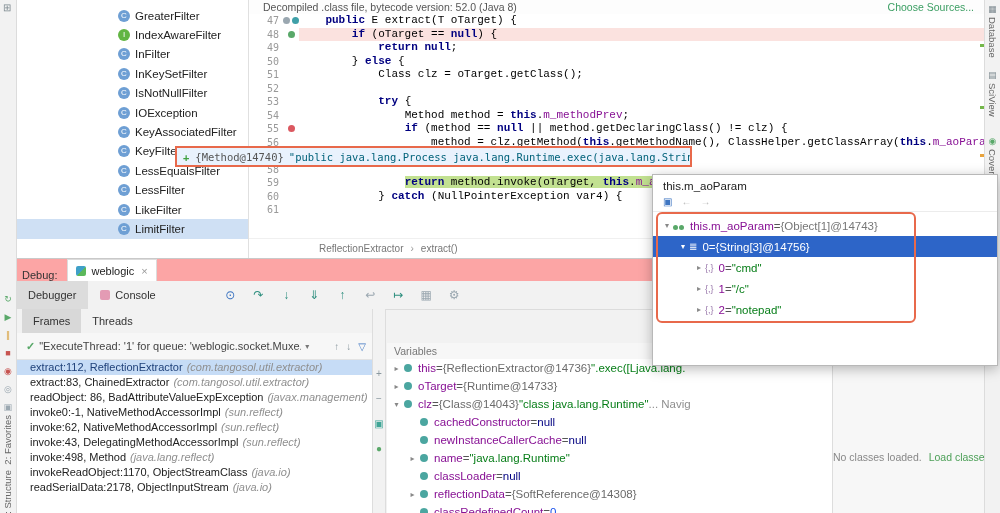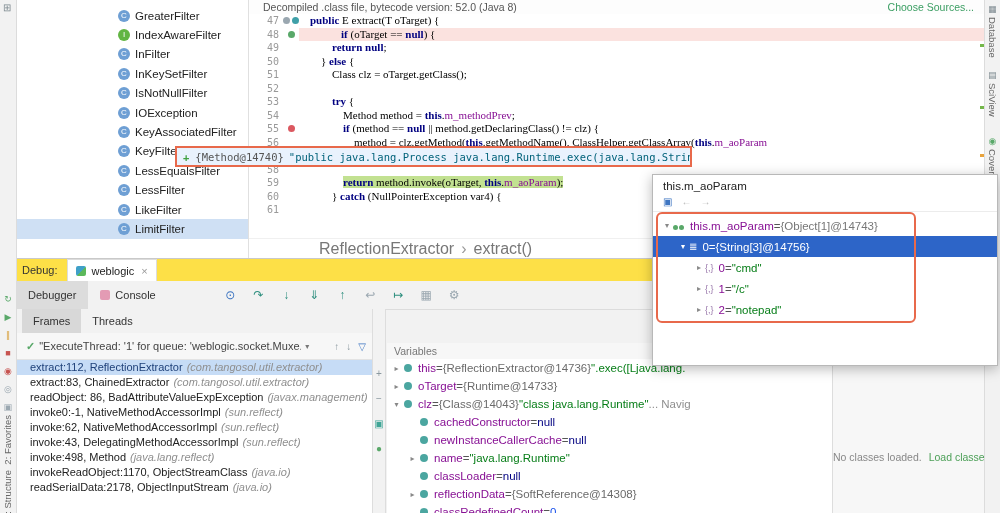--- a/index.html
+++ b/index.html
@@ -34,28 +34,28 @@
   #choose-sources{position:absolute;right:12px;top:0;height:14px;line-height:14px;color:#3a9e62;
                   font-size:10.5px;cursor:pointer;}
   #code{position:absolute;top:14px;left:0;right:0;}
   .code-line{display:flex;height:13.5px;line-height:13.5px;font-size:11px;}
   .lnum{width:30px;padding-right:4px;text-align:right;color:#999;font-size:10px;flex:none;
         font-family:"DejaVu Sans Mono",monospace;}
   .gicons{width:16px;flex:none;display:flex;align-items:center;justify-content:center;gap:2px;}
   .gdot{display:inline-block;width:7px;height:7px;border-radius:50%;}
   .gdot.gray{background:#9aa7b0;} .gdot.teal{background:#3fa0a8;}
   .gdot.green{background:#59a869;} .gdot.red{background:#db5860;}
-  .code-area{flex:1;white-space:pre;font-family:Liberation Serif, serif;overflow:hidden;}
-  .code-area.pink{background:#fbe2df;padding-left:20px;}
+  .code-area{flex:1;white-space:pre;font-family:Liberation Mono, monospace;overflow:hidden;}
+  .code-area.pink{background:#fbe2df;}
   .hl-green{background:#c2e191;}
   .kw{color:#000080;font-weight:bold;}
   .fld{color:#871094;}
   .plain{color:#000;}
   #breadcrumb{position:absolute;top:238px;left:0;right:0;height:20px;line-height:20px;
-              padding-left:70px;color:#777;font-size:16px;background:#fff;border-top:1px solid #f0f0f0;}
+              padding-left:70px;color:#777;font-size:10px;background:#fff;border-top:1px solid #f0f0f0;}
   .bsep{margin:0 7px;color:#999;}
   #stripe{position:absolute;right:2px;top:14px;width:4px;height:220px;}
   .mark{position:absolute;width:4px;height:3px;left:0;}
   .mark.g{background:#74b74a;} .mark.o{background:#e8a33d;}
 
   
   #eval-tooltip{position:absolute;left:175px;top:146px;width:517px;height:21px;box-sizing:border-box;
                 background:#e9f2fd;border:2px solid #e8694b;display:flex;align-items:center;
                 padding:0 6px;font-family:"DejaVu Sans Mono",monospace;font-size:10.5px;z-index:70;
                 white-space:nowrap;overflow:hidden;}
@@ -80,22 +80,22 @@
   .prow.sel span{color:#fff !important;}
   .picon{margin-right:5px;flex:none;}
   .picon.list{color:#c77f2e;font-size:10px;}
   .picon.braces{color:#9876aa;font-size:9px;}
   .pdot{display:inline-block;width:5px;height:5px;background:#59a869;border-radius:50%;margin-right:1px;}
   .pname{color:#871094;} .peq{color:#555;} .pref{color:#777;} .pstr{color:#067d17;}
 
   
   #debug{position:absolute;left:16px;top:258px;right:15px;height:255px;background:#f2f2f2;
          border-top:1px solid #c9c9c9;box-sizing:border-box;}
-  #debug-header{position:absolute;top:0;left:0;right:0;height:22px;background:#fde047;
-                border-bottom:1px solid #be185d;display:flex;align-items:center;}
+  #debug-header{position:absolute;top:0;left:0;right:0;height:22px;background:#fca5a5;
+                border-bottom:1px solid #be185d;display:flex;align-items:flex-end;}
   #debug-label{margin-left:6px;color:#333;}
   #session-tab{margin-left:10px;height:21px;background:#fff;display:flex;align-items:center;
                padding:0 8px;gap:5px;border:1px solid #dcdcdc;border-bottom:none;}
   .st-icon{width:10px;height:10px;border-radius:2px;
            background:linear-gradient(135deg,#3fa0c8 50%,#5bb85b 50%);}
   .st-close{color:#999;font-size:11px;margin-left:2px;}
   #debug-toolbar{position:absolute;top:22px;left:0;right:0;height:28px;background:#f2f2f2;
                  border-bottom:1px solid #dcdcdc;display:flex;align-items:center;}
   .dtab{height:28px;display:flex;align-items:center;padding:0 12px;gap:5px;color:#333;}
   .dtab.sel{background:#dcdcdc;}

